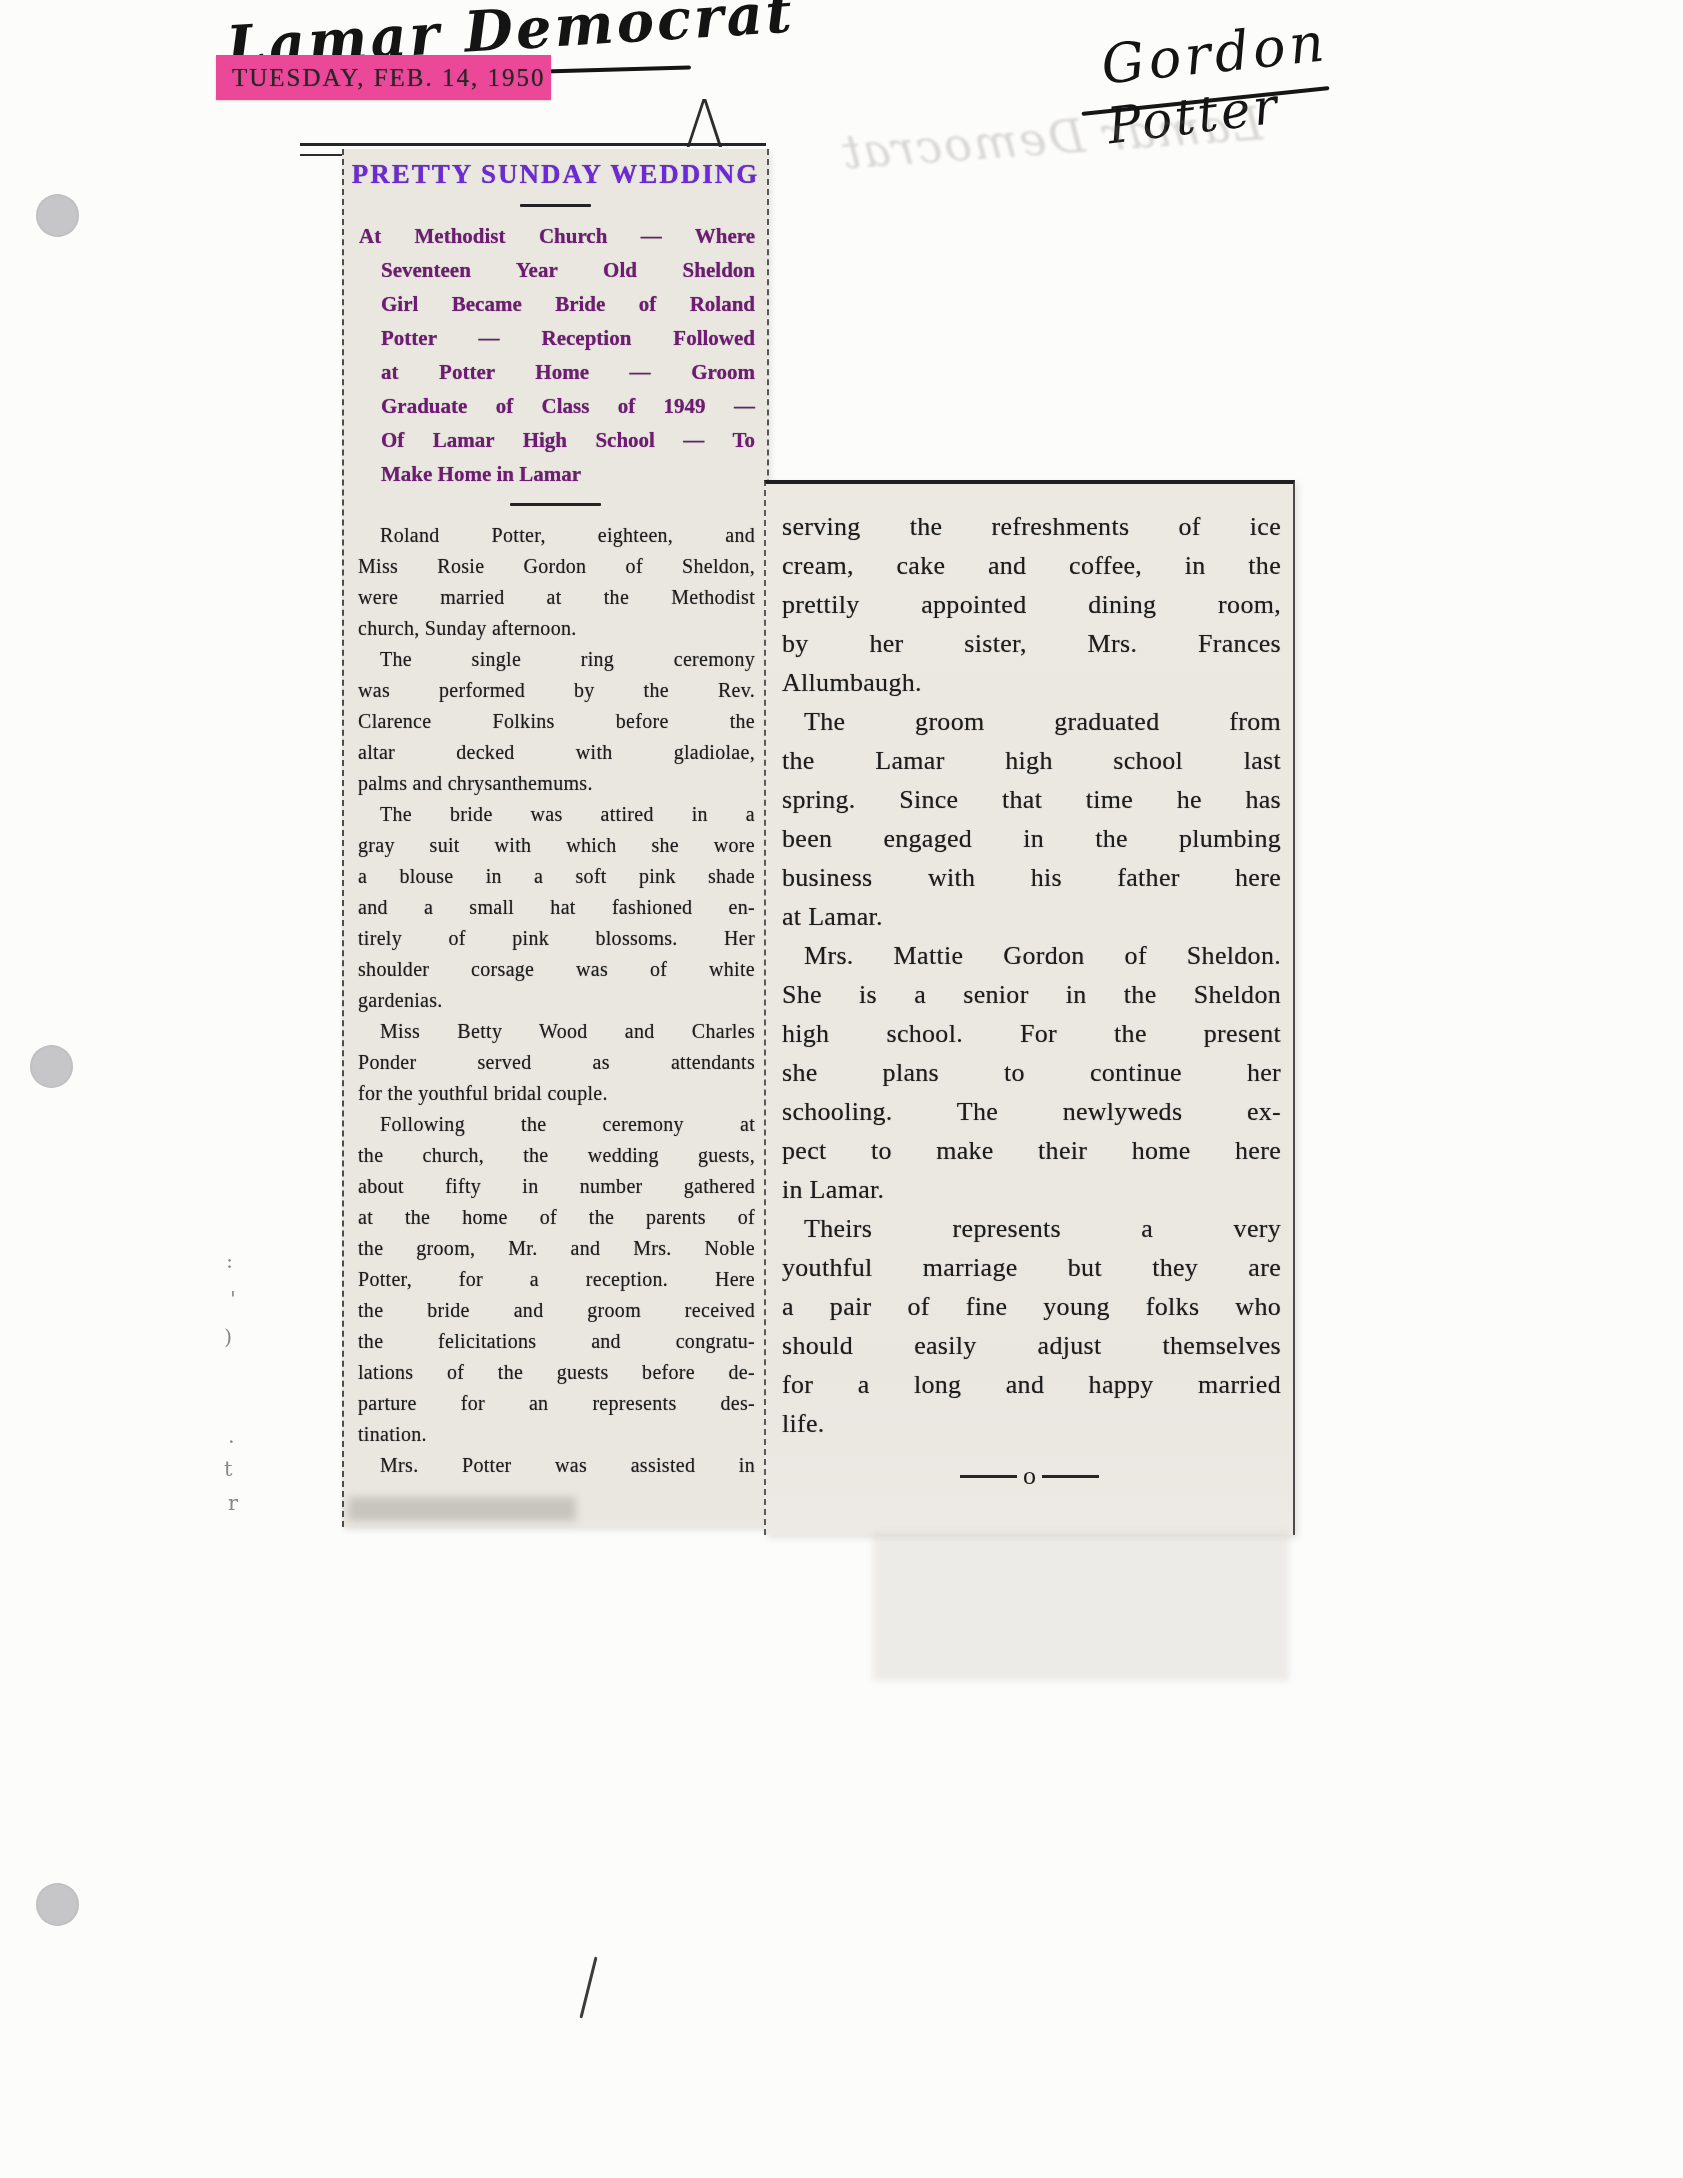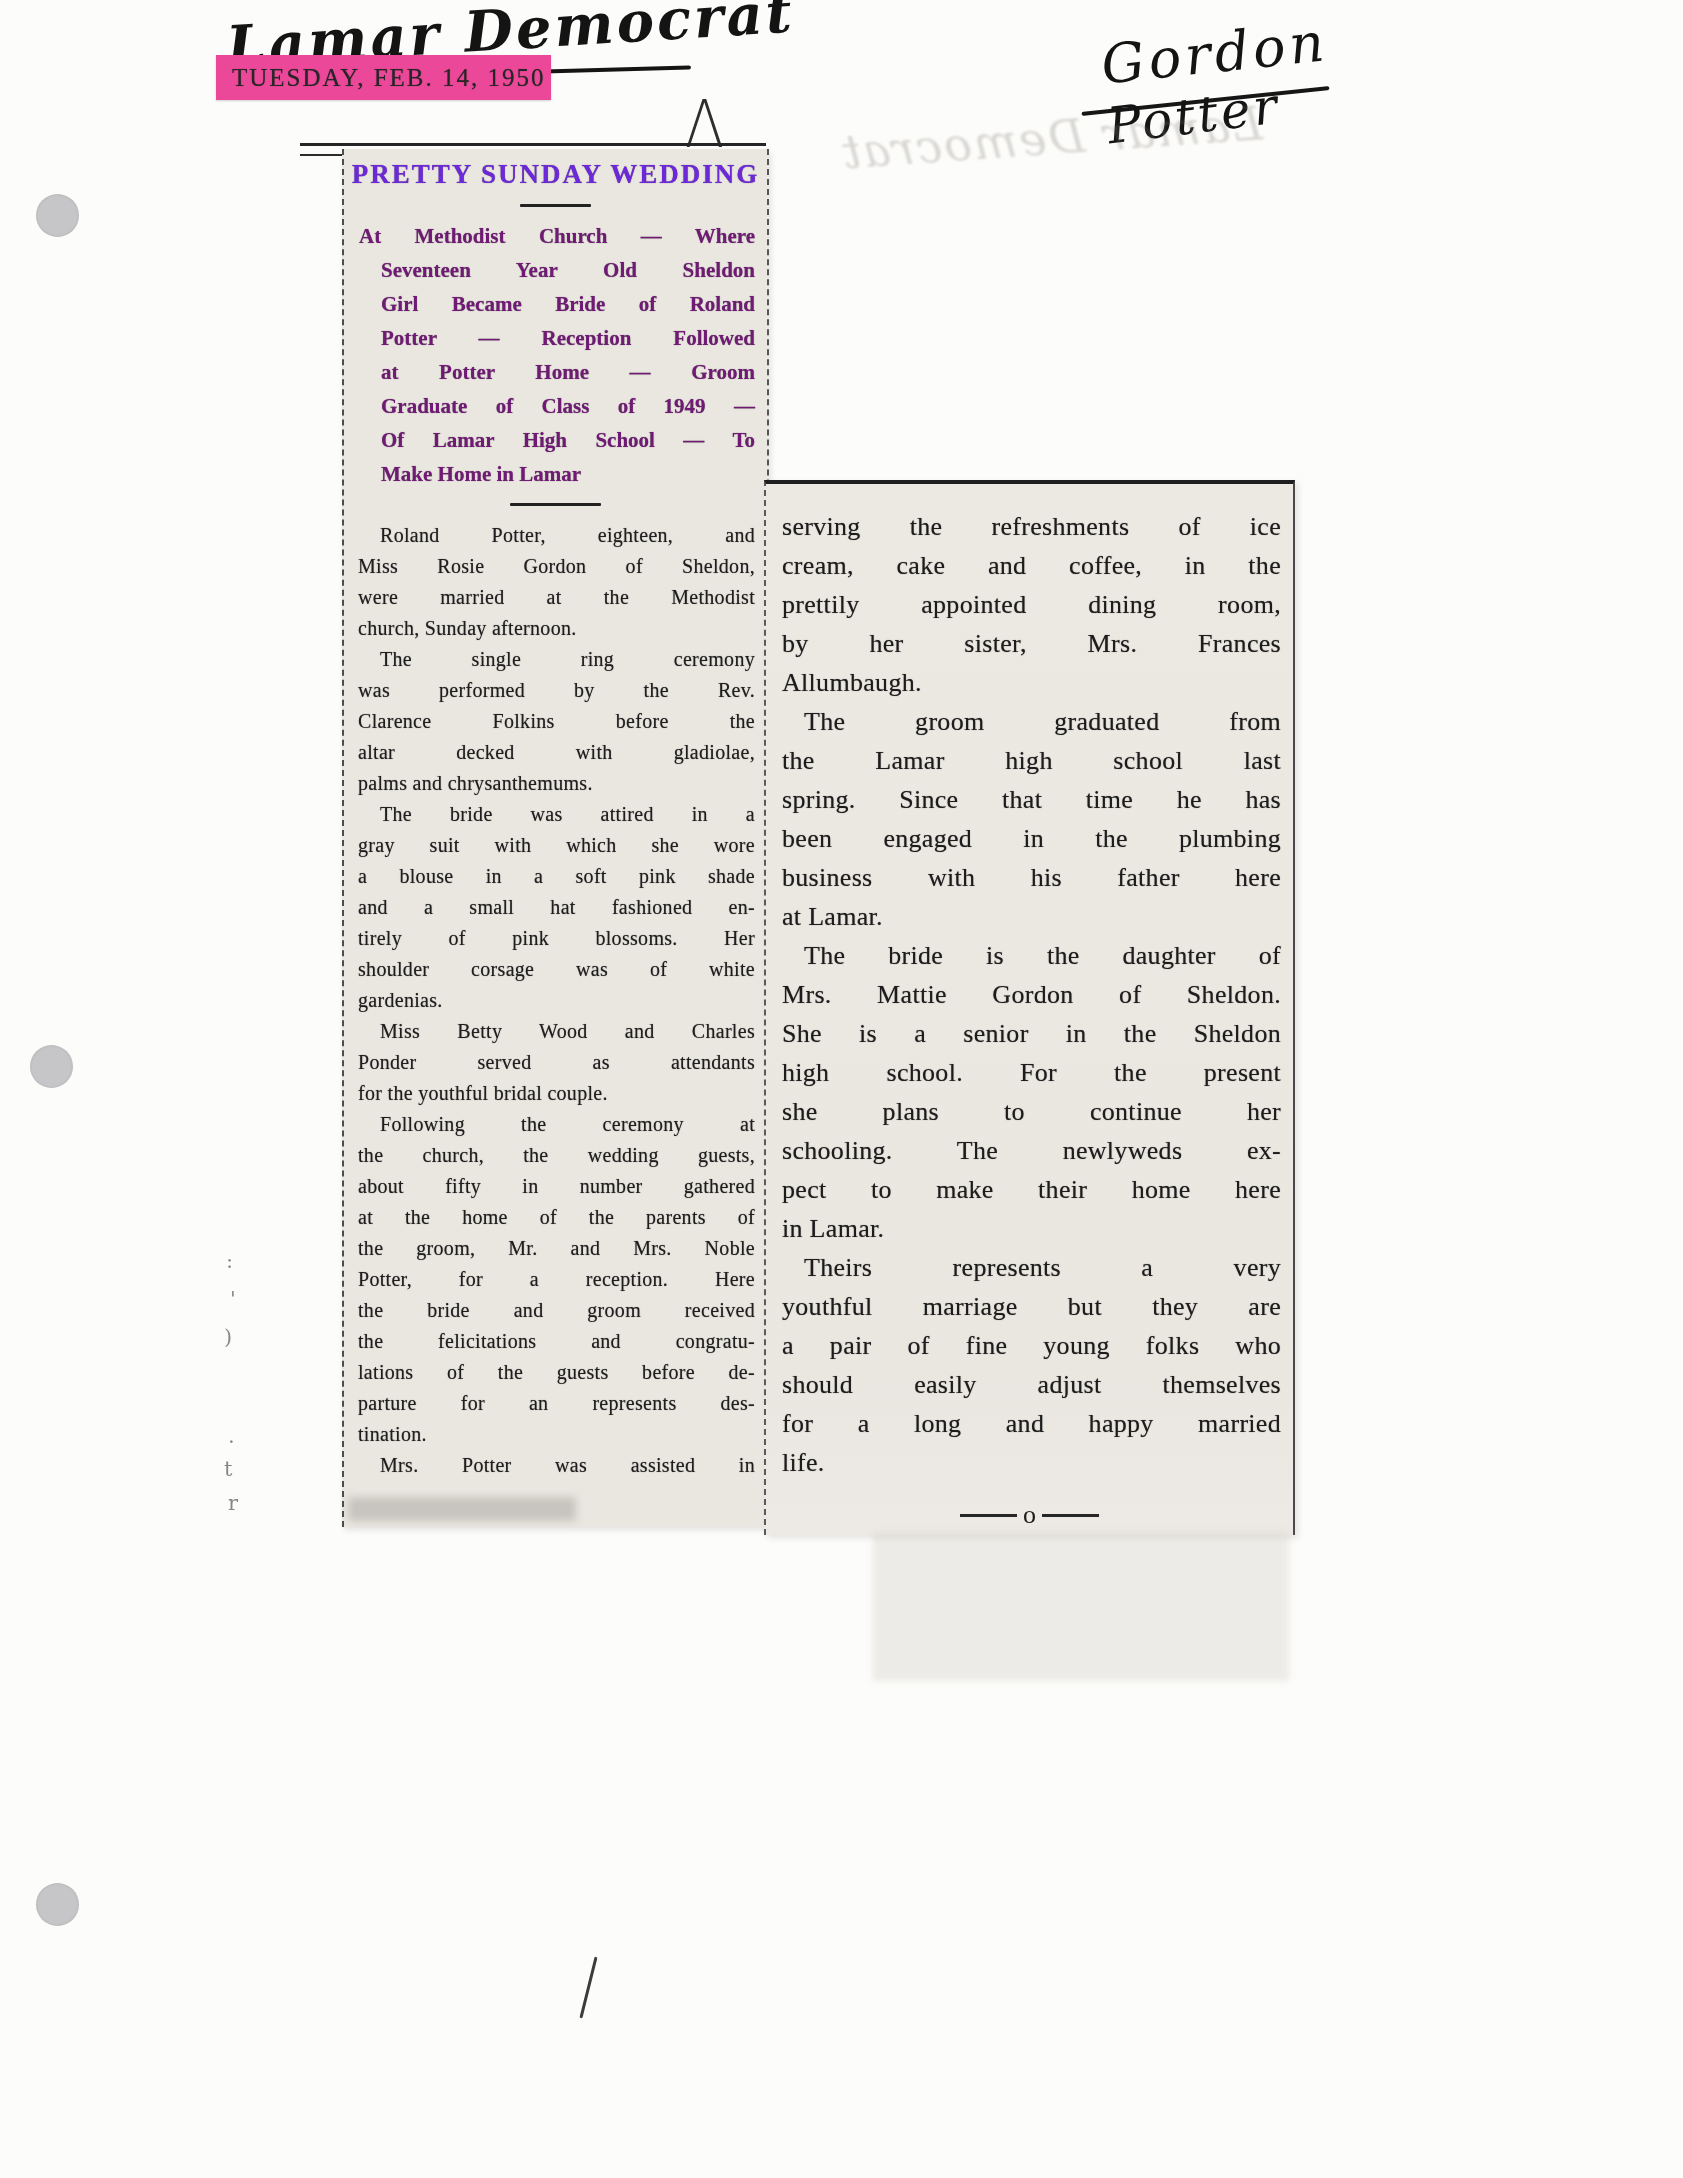--- a/index.html
+++ b/index.html
@@ -239,21 +239,20 @@
       </div>
     <div class="para indent">
         <div class="ln j">The groom graduated from</div>
         <div class="ln j">the Lamar high school last</div>
         <div class="ln j">spring. Since that time he has</div>
         <div class="ln j">been engaged in the plumbing</div>
         <div class="ln j">business with his father here</div>
         <div class="ln">at Lamar.</div>
       </div>
     <div class="para indent">
-        <div class="ln j">The bride is the daughter of</div>
         <div class="ln j">Mrs. Mattie Gordon of Sheldon.</div>
         <div class="ln j">She is a senior in the Sheldon</div>
         <div class="ln j">high school. For the present</div>
         <div class="ln j">she plans to continue her</div>
         <div class="ln j">schooling. The newlyweds ex-</div>
         <div class="ln j">pect to make their home here</div>
         <div class="ln">in Lamar.</div>
       </div>
     <div class="para indent">
         <div class="ln j">Theirs represents a very</div>

